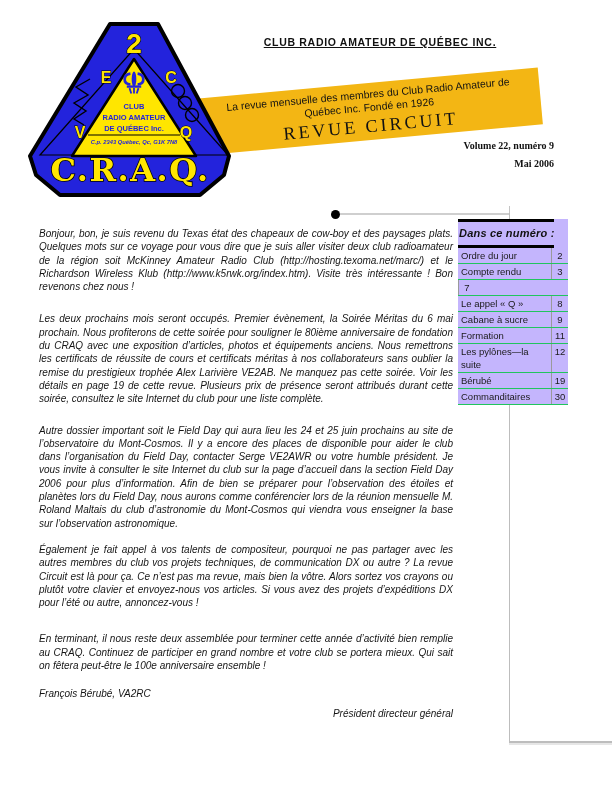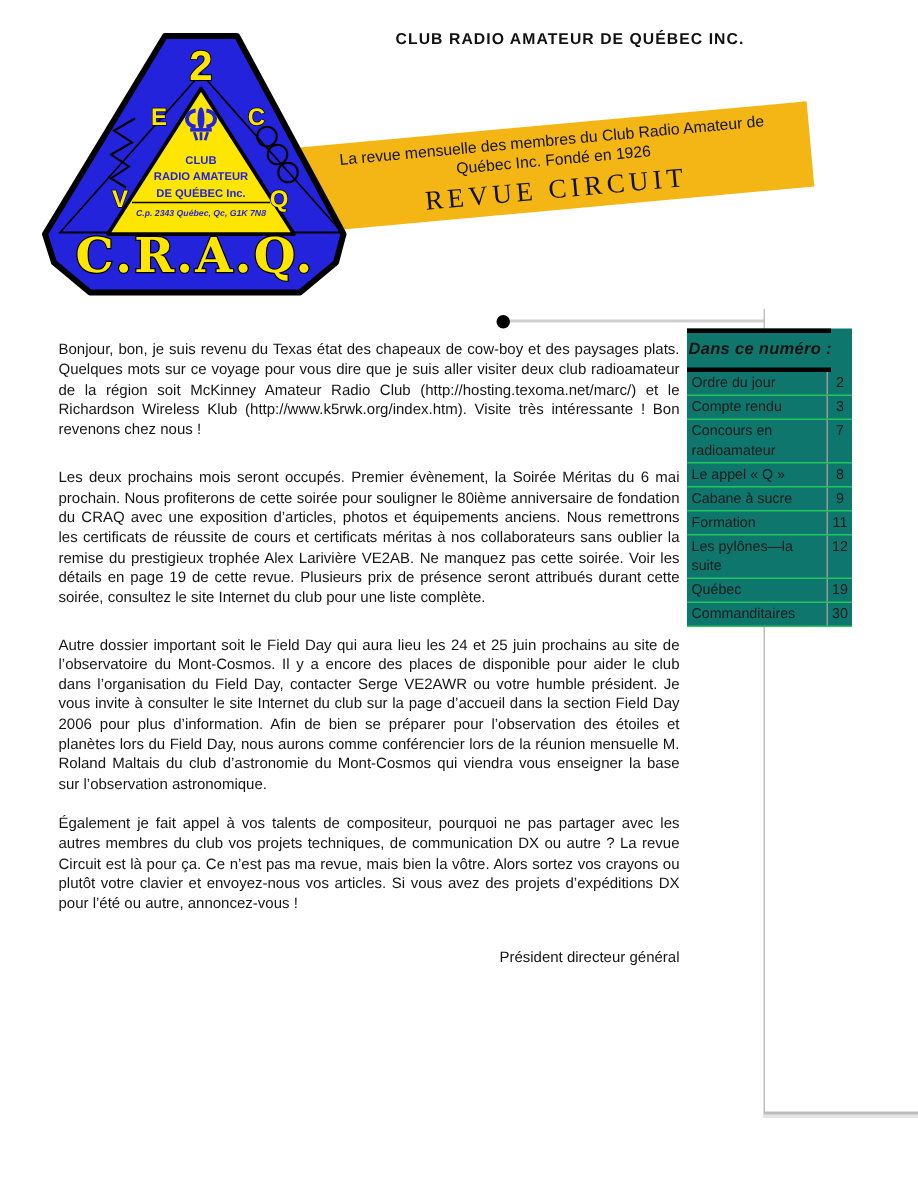--- a/index.html
+++ b/index.html
@@ -4,23 +4,23 @@
 <style>
   html,body { margin:0; padding:0; background:#888; }
   .page {
     position:relative; width:612px; height:792px; margin:0 auto;
     background:#ffffff; overflow:hidden;
     font-family:"Liberation Sans", sans-serif; color:#111;
   }
 
   
   .header-title {
-    position:absolute; left:252px; top:20px; width:256px;
+    position:absolute; left:252px; top:36px; width:256px;
     text-align:center; font-size:10.5px; font-weight:bold;
-    letter-spacing:0.7px; white-space:nowrap;
+    letter-spacing:0.7px; white-space:nowrap;text-decoration:underline;
   }
 
   .banner {
     position:absolute; left:198px; top:83px; width:343px; height:57px;
     background:#F3B614; transform:rotate(-5.2deg);
     text-align:center; box-sizing:border-box; padding-top:5px; z-index:1;
   }
   .banner-sub { font-size:10.5px; line-height:13px; color:#121212; }
   .banner-title {
     margin-top:2px; font-family:"Liberation Serif", serif;
@@ -45,35 +45,35 @@
   .frame-vtick  { position:absolute; left:509px; top:206px; width:1px; height:8px;  background:#c4c4c4; }
   .frame-vline  { position:absolute; left:509px; top:213px; width:1px; height:529px; background:#bdbdbd; }
   .frame-hline  {
     position:absolute; left:509px; top:741px; width:103px; height:2px;
     background:#bdbdbd; border-bottom:2px solid #e6e6e6;
   }
 
   
   .article {
     position:absolute; left:39px; top:227px; width:414px;
-    font-size:10px; line-height:13.3px; text-align:justify; color:#151515;
+    font-size:10px; line-height:13.3px; text-align:justify; color:#151515;font-style:italic;
   }
   .article p { margin:0; }
   .p1 { margin-bottom:19px !important; }
   .p2 { margin-bottom:18px !important; }
   .p3 { margin-bottom:13px !important; }
   .p4 { margin-bottom:23px !important; }
   .p5 { margin-bottom:15px !important; }
   .sig-name  { margin-bottom:6px !important; text-align:left; }
   .sig-title { text-align:right; }
 
   
   .sidebar {
     position:absolute; left:458px; top:219px; width:110px;
-    background:#0f766e; z-index:3;
+    background:#c4b5fd; z-index:3;
   }
   .toc-bar { width:96px; height:3px; background:#000; }
   .toc-heading {
     font-size:11px; font-weight:bold; font-style:italic;
     line-height:13px; margin:5px 0 5px 1px; letter-spacing:0.2px;
     white-space:nowrap;
   }
   .toc-table { width:110px; }
   .toc-row { display:flex; border-bottom:1px solid #22c55e; align-items:stretch; }
   .toc-label {
@@ -130,70 +130,75 @@
       <text x="106" y="32" font-size="28" stroke-width="1.2">2</text>
       <text x="78" y="62" font-size="16">E</text>
       <text x="143" y="62" font-size="16">C</text>
       <text x="52" y="117" font-size="16">V</text>
       <text x="158" y="117" font-size="16">Q</text>
     </g>
 
     <text x="102" y="160" text-anchor="middle" font-family="DejaVu Serif, serif" font-size="32" font-weight="bold" letter-spacing="1.5" fill="#FFE600" stroke="#000" stroke-width="1.6" paint-order="stroke">C.R.A.Q.</text>
   </svg>
 
+  <div class="vol-block">
+    <p class="vol-line">Volume 22, numéro 9</p>
+    <p class="date-line">Mai 2006</p>
+  </div>
 
   <div class="divider-dot"></div>
   <div class="divider-line"></div>
   <div class="frame-vtick"></div>
   <div class="frame-vline"></div>
   <div class="frame-hline"></div>
 
   <div class="article">
     <p class="p1">Bonjour, bon, je suis revenu du Texas état des chapeaux de cow-boy et des paysages plats. Quelques mots sur ce voyage pour vous dire que je suis aller visiter deux club radioamateur de la région soit McKinney Amateur Radio Club (http://hosting.texoma.net/marc/) et le Richardson Wireless Klub (http://www.k5rwk.org/index.htm). Visite très intéressante ! Bon revenons chez nous !</p>
     <p class="p2">Les deux prochains mois seront occupés. Premier évènement, la Soirée Méritas du 6 mai prochain. Nous profiterons de cette soirée pour souligner le 80ième anniversaire de fondation du CRAQ avec une exposition d’articles, photos et équipements anciens. Nous remettrons les certificats de réussite de cours et certificats méritas à nos collaborateurs sans oublier la remise du prestigieux trophée Alex Larivière VE2AB. Ne manquez pas cette soirée. Voir les détails en page 19 de cette revue. Plusieurs prix de présence seront attribués durant cette soirée, consultez le site Internet du club pour une liste complète.</p>
     <p class="p3">Autre dossier important soit le Field Day qui aura lieu les 24 et 25 juin prochains au site de l’observatoire du Mont-Cosmos. Il y a encore des places de disponible pour aider le club dans l’organisation du Field Day, contacter Serge VE2AWR ou votre humble président. Je vous invite à consulter le site Internet du club sur la page d’accueil dans la section Field Day 2006 pour plus d’information. Afin de bien se préparer pour l’observation des étoiles et planètes lors du Field Day, nous aurons comme conférencier lors de la réunion mensuelle M. Roland Maltais du club d’astronomie du Mont-Cosmos qui viendra vous enseigner la base sur l’observation astronomique.</p>
     <p class="p4">Également je fait appel à vos talents de compositeur, pourquoi ne pas partager avec les autres membres du club vos projets techniques, de communication DX ou autre ? La revue Circuit est là pour ça. Ce n’est pas ma revue, mais bien la vôtre. Alors sortez vos crayons ou plutôt votre clavier et envoyez-nous vos articles. Si vous avez des projets d’expéditions DX pour l’été ou autre, annoncez-vous !</p>
+    <p class="p5">En terminant, il nous reste deux assemblée pour terminer cette année d’activité bien remplie au CRAQ. Continuez de participer en grand nombre et votre club se portera mieux. Qui sait on fêtera peut-être le 100e anniversaire ensemble !</p>
+    <p class="sig-name">François Bérubé, VA2RC</p>
     <p class="sig-title">Président directeur général</p>
   </div>
 
   <div class="sidebar">
     <div class="toc-bar"></div>
     <div class="toc-heading">Dans ce numéro :</div>
     <div class="toc-bar"></div>
     <div class="toc-table">
       <div class="toc-row">
         <div class="toc-label">Ordre du jour</div>
         <div class="toc-num">2</div>
       </div>
       <div class="toc-row">
         <div class="toc-label">Compte rendu</div>
         <div class="toc-num">3</div>
       </div>
       <div class="toc-row">
-        <div class="toc-label">Concours en radioamateur</div>
         <div class="toc-num">7</div>
       </div>
       <div class="toc-row">
         <div class="toc-label">Le appel « Q »</div>
         <div class="toc-num">8</div>
       </div>
       <div class="toc-row">
         <div class="toc-label">Cabane à sucre</div>
         <div class="toc-num">9</div>
       </div>
       <div class="toc-row">
         <div class="toc-label">Formation</div>
         <div class="toc-num">11</div>
       </div>
       <div class="toc-row">
         <div class="toc-label">Les pylônes—la suite</div>
         <div class="toc-num">12</div>
       </div>
       <div class="toc-row">
-        <div class="toc-label">Québec</div>
+        <div class="toc-label">Bérubé</div>
         <div class="toc-num">19</div>
       </div>
       <div class="toc-row">
         <div class="toc-label">Commanditaires</div>
         <div class="toc-num">30</div>
       </div>
     </div>
   </div>
 
 </div>

